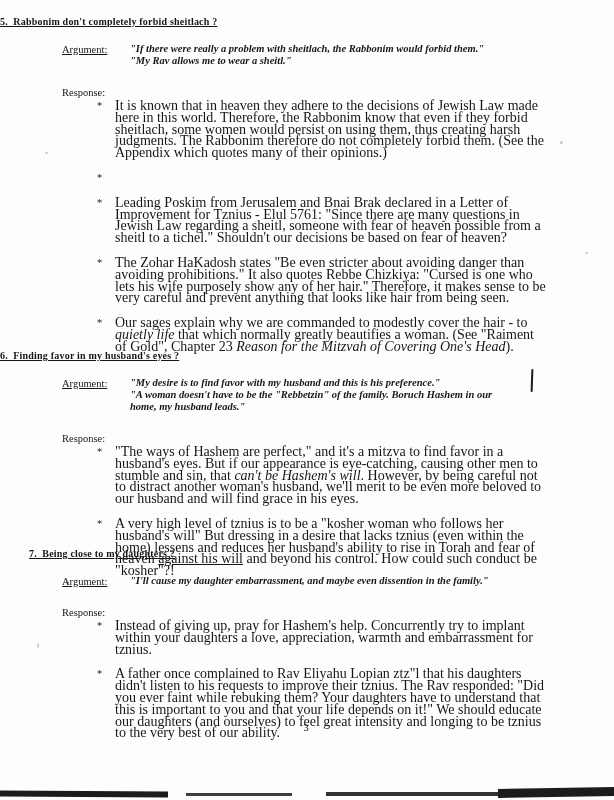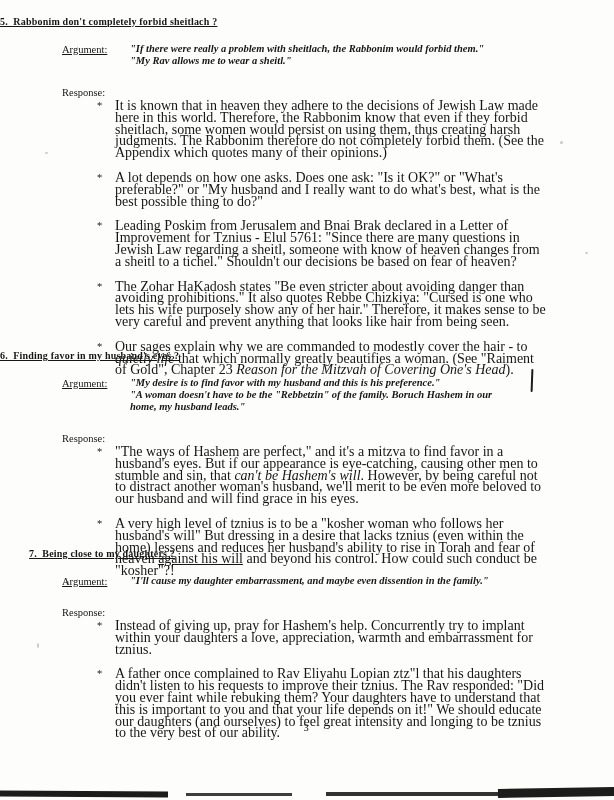--- a/index.html
+++ b/index.html
@@ -106,25 +106,24 @@
         </div>
     </div>
     <div class="side-label response-label">Response:</div>
     <div class="response-list">
         <div class="bullet-row">
           <span class="bullet">*</span>
           <p class="para"><span>It is known that in heaven they adhere to the decisions of Jewish Law made here in this world. Therefore, the Rabbonim know that even if they forbid sheitlach, some women would persist on using them, thus creating harsh judgments. The Rabbonim therefore do not completely forbid them. (See the Appendix which quotes many of their opinions.)</span></p>
         </div>
         <div class="bullet-row">
           <span class="bullet">*</span>
-          <p class="para"><span>A lot depends on how one asks. Does one ask: "Is it OK?" or "What's preferable?" or "My husband and I really want to do what's best, what is the best possible thing to do?"</span></p>
         </div>
         <div class="bullet-row">
           <span class="bullet">*</span>
-          <p class="para"><span>Leading Poskim from Jerusalem and Bnai Brak declared in a Letter of Improvement for Tznius - Elul 5761: "Since there are many questions in Jewish Law regarding a sheitl, someone with know of heaven changes from a sheitl to a tichel." Shouldn't our decisions be based on fear of heaven?</span></p>
+          <p class="para"><span>Leading Poskim from Jerusalem and Bnai Brak declared in a Letter of Improvement for Tznius - Elul 5761: "Since there are many questions in Jewish Law regarding a sheitl, someone with fear of heaven possible from a sheitl to a tichel." Shouldn't our decisions be based on fear of heaven?</span></p>
         </div>
         <div class="bullet-row">
           <span class="bullet">*</span>
           <p class="para"><span>The Zohar HaKadosh states "Be even stricter about avoiding danger than avoiding prohibitions." It also quotes Rebbe Chizkiya: "Cursed is one who lets his wife purposely show any of her hair." Therefore, it makes sense to be very careful and prevent anything that looks like hair from being seen.</span></p>
         </div>
         <div class="bullet-row">
           <span class="bullet">*</span>
           <p class="para"><span>Our sages explain why we are commanded to modestly cover the hair - to </span><span class="seg-i">quietly life</span><span> that which normally greatly beautifies a woman. (See "Raiment of Gold", Chapter 23 </span><span class="seg-i">Reason for the Mitzvah of Covering One's Head</span><span>).</span></p>
         </div>
       </div>

